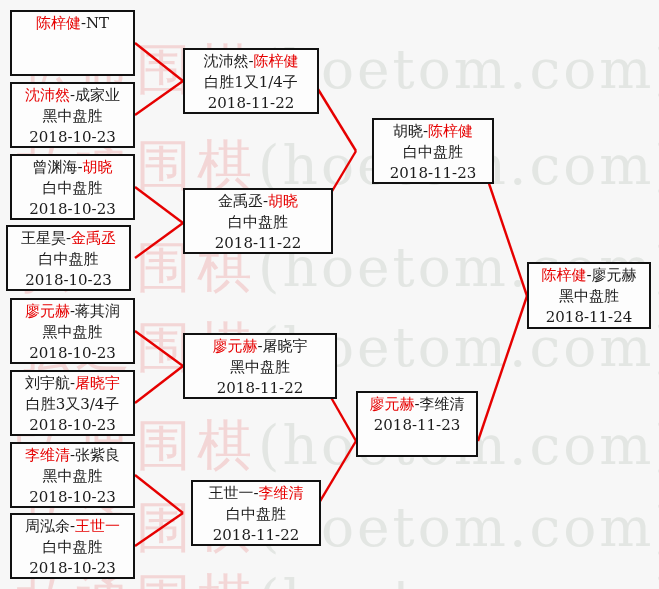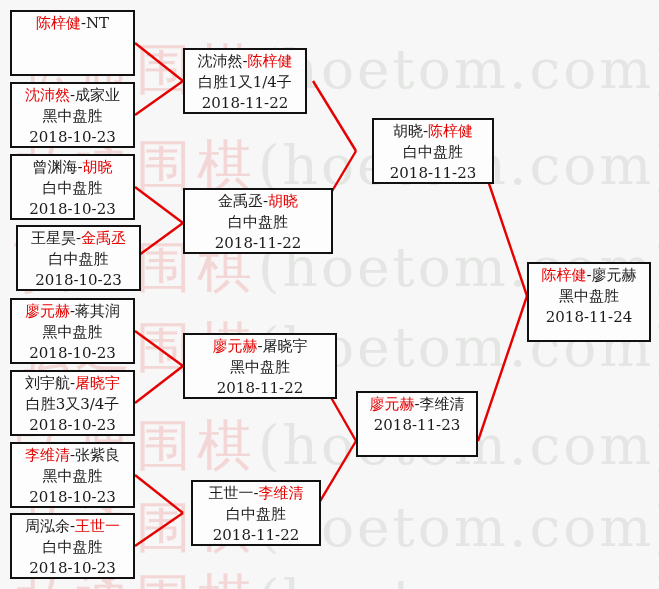--- a/index.html
+++ b/index.html
@@ -98,21 +98,21 @@
   <div class="box" style="left:10px;top:82px">
     <div class="names"><span class="p1 win">沈沛然</span><span class="dash">-</span><span class="p2">成家业</span></div>
     <div class="result">黑中盘胜</div>
     <div class="date">2018-10-23</div>
   </div>
   <div class="box" style="left:10px;top:154px">
     <div class="names"><span class="p1">曾渊海</span><span class="dash">-</span><span class="p2 win">胡晓</span></div>
     <div class="result">白中盘胜</div>
     <div class="date">2018-10-23</div>
   </div>
-  <div class="box" style="left:16px;top:225px">
+  <div class="box" style="left:6px;top:225px">
     <div class="names"><span class="p1">王星昊</span><span class="dash">-</span><span class="p2 win">金禹丞</span></div>
     <div class="result">白中盘胜</div>
     <div class="date">2018-10-23</div>
   </div>
   <div class="box" style="left:10px;top:298px">
     <div class="names"><span class="p1 win">廖元赫</span><span class="dash">-</span><span class="p2">蒋其润</span></div>
     <div class="result">黑中盘胜</div>
     <div class="date">2018-10-23</div>
   </div>
   <div class="box" style="left:10px;top:370px">
@@ -124,21 +124,21 @@
     <div class="names"><span class="p1 win">李维清</span><span class="dash">-</span><span class="p2">张紫良</span></div>
     <div class="result">黑中盘胜</div>
     <div class="date">2018-10-23</div>
   </div>
   <div class="box" style="left:10px;top:513px">
     <div class="names"><span class="p1">周泓余</span><span class="dash">-</span><span class="p2 win">王世一</span></div>
     <div class="result">白中盘胜</div>
     <div class="date">2018-10-23</div>
   </div>
 
-  <div class="box" style="left:183px;top:48px;width:124px">
+  <div class="box" style="left:183px;top:48px;width:136px">
     <div class="names"><span class="p1">沈沛然</span><span class="dash">-</span><span class="p2 win">陈梓健</span></div>
     <div class="result">白胜1又1/4子</div>
     <div class="date">2018-11-22</div>
   </div>
   <div class="box" style="left:183px;top:188px;width:150px">
     <div class="names"><span class="p1">金禹丞</span><span class="dash">-</span><span class="p2 win">胡晓</span></div>
     <div class="result">白中盘胜</div>
     <div class="date">2018-11-22</div>
   </div>
   <div class="box" style="left:183px;top:333px;width:154px">
@@ -155,19 +155,19 @@
   <div class="box" style="left:372px;top:118px;width:122px">
     <div class="names"><span class="p1">胡晓</span><span class="dash">-</span><span class="p2 win">陈梓健</span></div>
     <div class="result">白中盘胜</div>
     <div class="date">2018-11-23</div>
   </div>
   <div class="box" style="left:356px;top:391px;width:122px">
     <div class="names"><span class="p1 win">廖元赫</span><span class="dash">-</span><span class="p2">李维清</span></div>
     <div class="date">2018-11-23</div>
   </div>
 
-  <div class="box" style="left:527px;top:262px;width:124px;height:80px">
+  <div class="box" style="left:527px;top:262px;width:124px;height:67px">
     <div class="names"><span class="p1 win">陈梓健</span><span class="dash">-</span><span class="p2">廖元赫</span></div>
     <div class="result">黑中盘胜</div>
     <div class="date">2018-11-24</div>
   </div>
 
 </div>
 
 </body></html>

